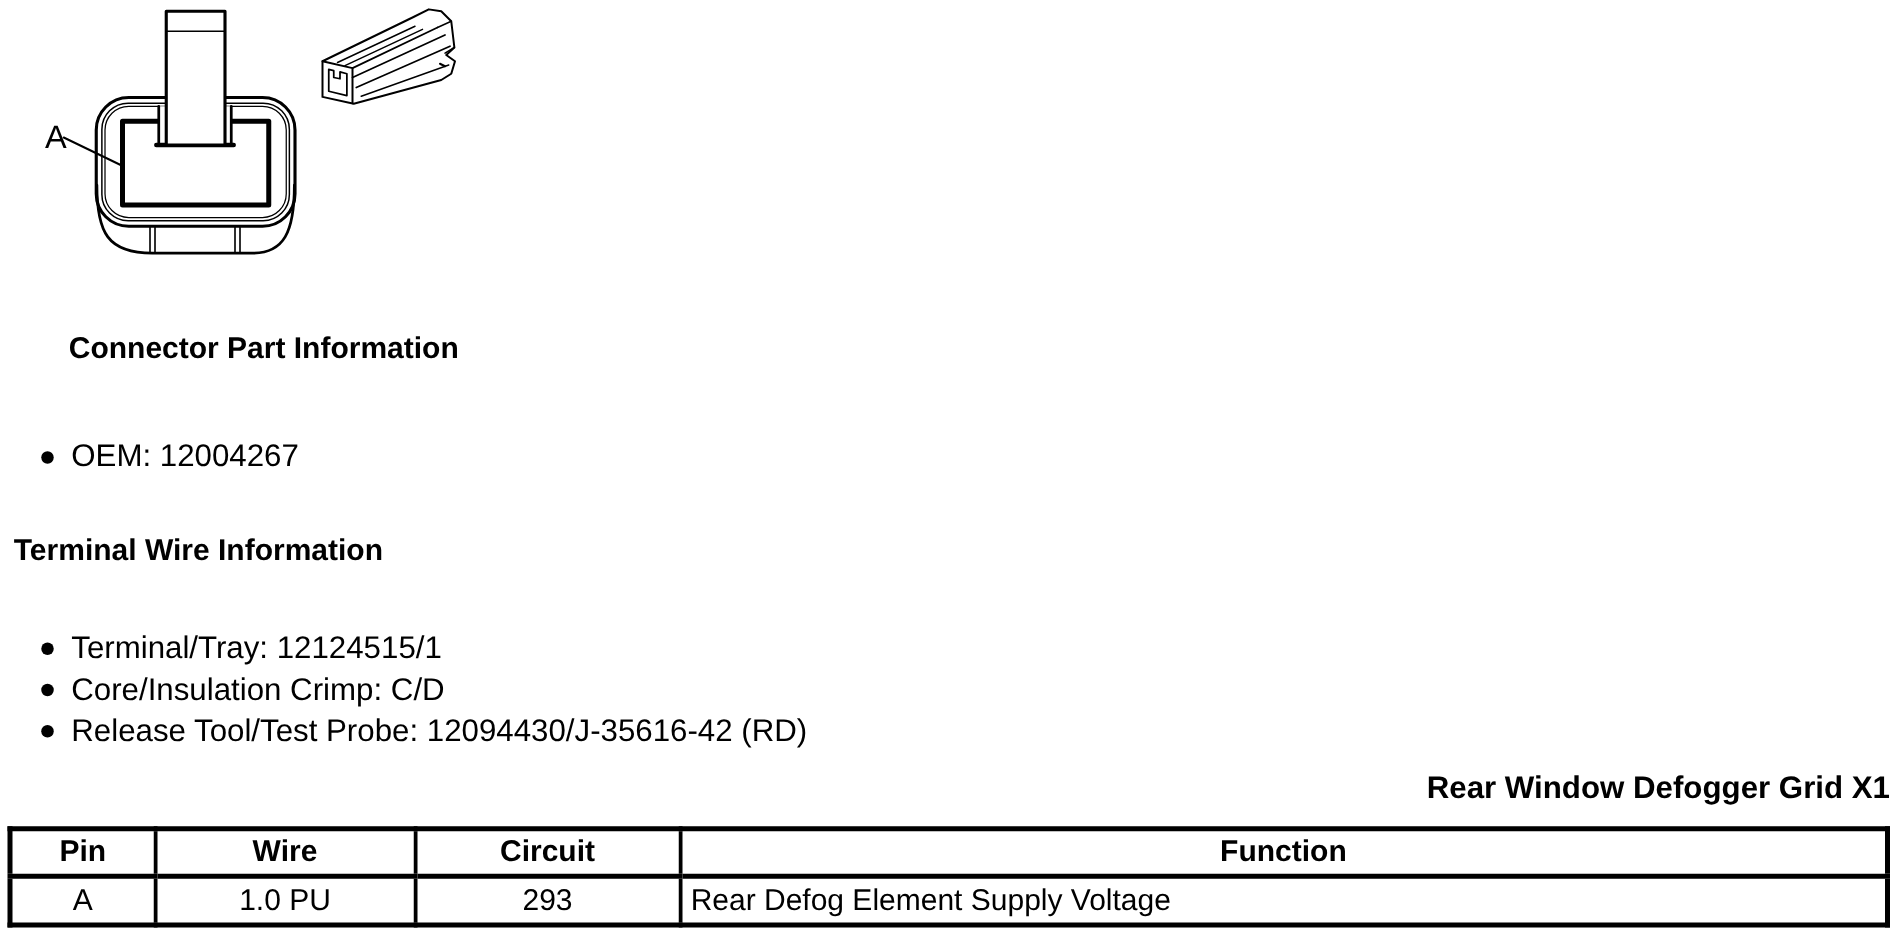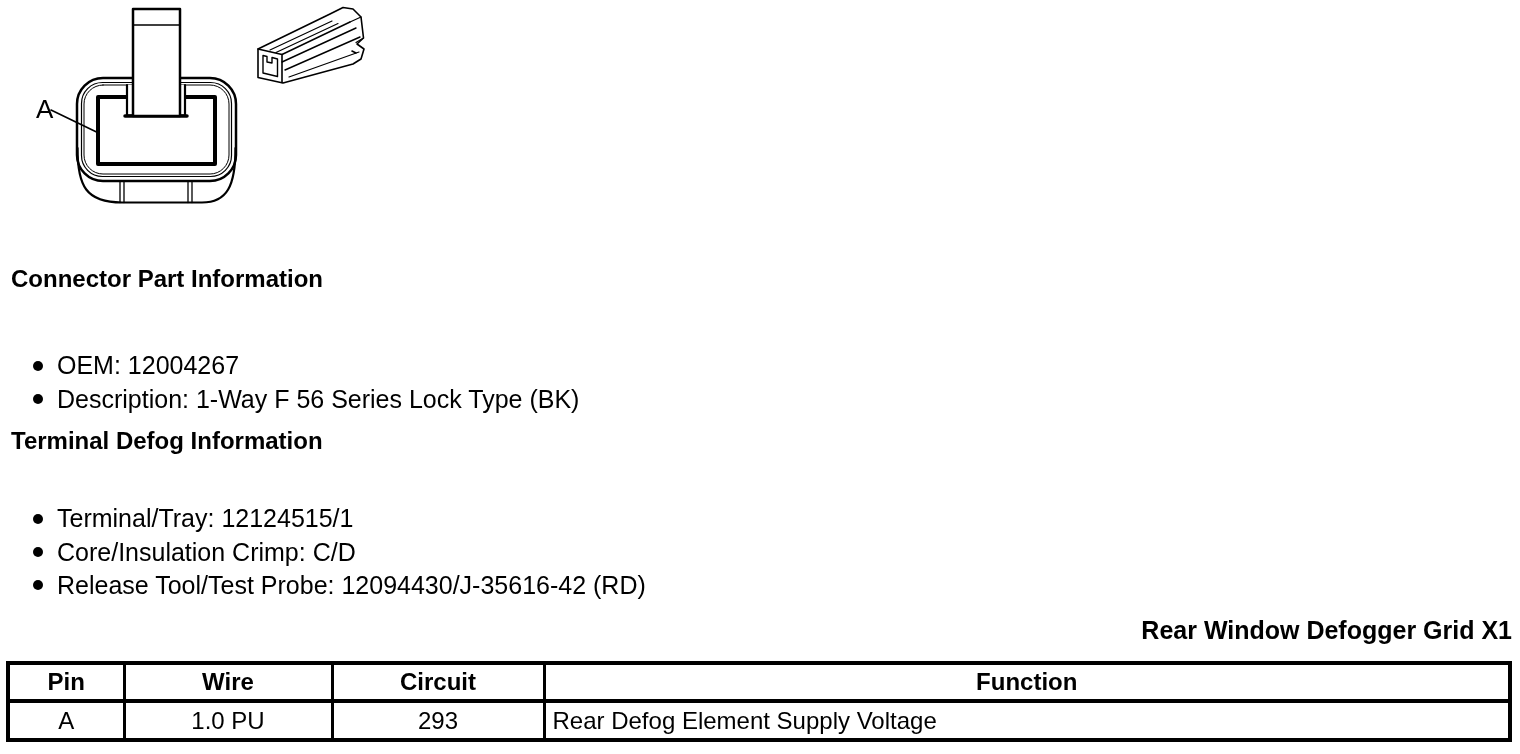--- a/index.html
+++ b/index.html
@@ -21,21 +21,21 @@
     height: 215px;
   }
   .section-heading {
     position: absolute;
     left: 11px;
     font-size: 24px;
     font-weight: bold;
     line-height: 28px;
     white-space: nowrap;
   }
-  #heading-connector { top: 265px; }
+  #heading-connector { top: 265px; margin-left: 44px; }
   #heading-terminal  { top: 427px; }
   .bullets {
     position: absolute;
     left: 33px;
     list-style: none;
     margin-top: 32px;
   }
   #bullets-connector { top: 317px; }
   #bullets-terminal  { top: 470px; }
   .bullets li {
@@ -133,27 +133,23 @@
       <path d="M 322,51 L 326,53" stroke-width="1.6"></path>
     </g>
   </svg>
 
   <h2 class="section-heading" id="heading-connector">Connector Part Information</h2>
   <ul class="bullets" id="bullets-connector">
     <li>
       <span class="dot"></span>
       <span>OEM: 12004267</span>
     </li>
-    <li>
-      <span class="dot"></span>
-      <span>Description: 1-Way F 56 Series Lock Type (BK)</span>
-    </li>
   </ul>
 
-  <h2 class="section-heading" id="heading-terminal">Terminal Defog Information</h2>
+  <h2 class="section-heading" id="heading-terminal">Terminal Wire Information</h2>
   <ul class="bullets" id="bullets-terminal">
     <li>
       <span class="dot"></span>
       <span>Terminal/Tray: 12124515/1</span>
     </li>
     <li>
       <span class="dot"></span>
       <span>Core/Insulation Crimp: C/D</span>
     </li>
     <li>

